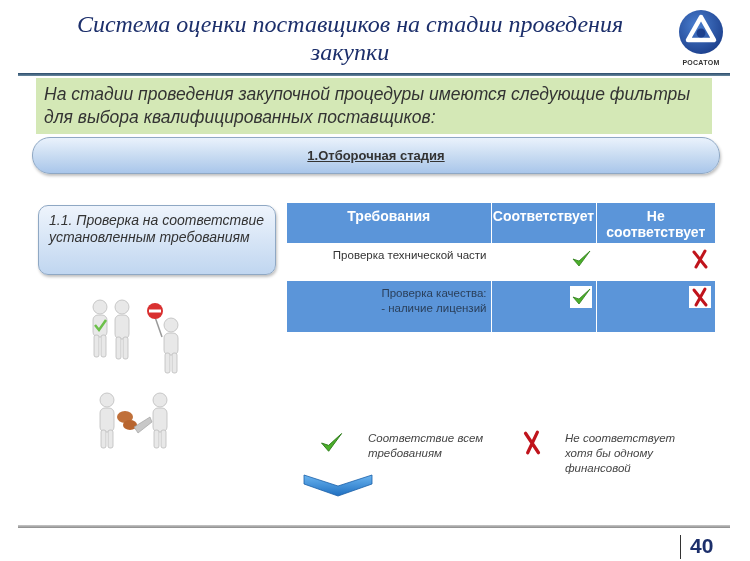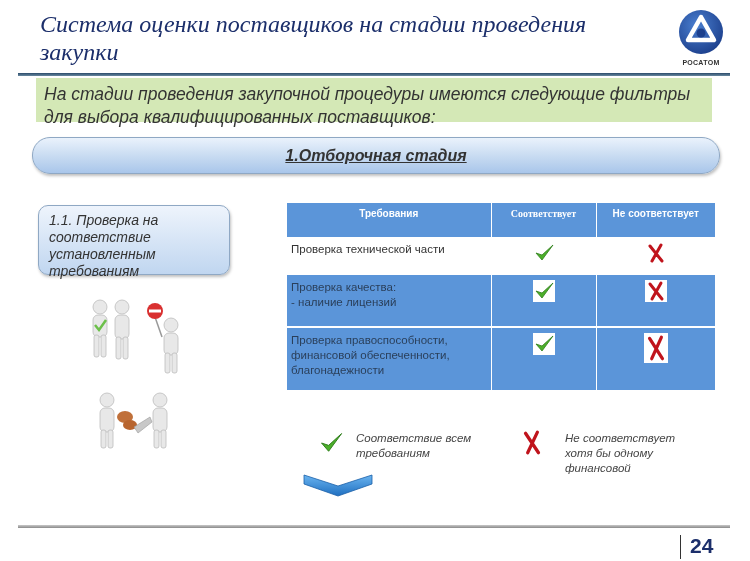--- a/index.html
+++ b/index.html
@@ -1,78 +1,78 @@
 <!DOCTYPE html>
 <html><head>
 <meta charset="utf-8">
 <style>
   * { box-sizing: border-box; margin: 0; padding: 0; }
   html, body { width: 750px; height: 561px; background: #ffffff; overflow: hidden; }
   body { position: relative; font-family: "Liberation Sans", sans-serif; }
 
   .title {
     position: absolute; left: 40px; top: 10px; width: 620px;
-    text-align: left; font-family: "Liberation Serif", serif;
+    text-align: center; font-family: "Liberation Serif", serif;
     font-style: italic; font-size: 24px; line-height: 28px; color: #1c2f6b;
   }
   .logo { position: absolute; left: 672px; top: 8px; width: 58px; height: 62px; }
   .logo-text { position: absolute; left: 0; top: 51px; width: 58px; text-align: center;
     font-size: 7px; font-weight: bold; color: #333; letter-spacing: 0.3px; }
 
   .rule-top { position: absolute; left: 18px; top: 73px; width: 712px; height: 3px;
     background: linear-gradient(#2a4a6a, #6a8aa0); }
 
   .intro {
-    position: absolute; left: 36px; top: 78px; width: 676px; height: 44px;
+    position: absolute; left: 36px; top: 78px; width: 676px; height: 56px;
     background: #d4e8b6; padding: 5px 8px;
     font-style: italic; font-size: 17.5px; line-height: 23px; color: #333;
   }
 
   .stage-bar {
     position: absolute; left: 32px; top: 137px; width: 688px; height: 37px;
     border-radius: 18px; border: 1px solid #8fa8c4;
     background: linear-gradient(#eaf2fc 0%, #c9dcf2 50%, #a9c6ea 100%);
     box-shadow: 1px 2px 3px rgba(0,0,0,0.25);
     display: flex; align-items: center; justify-content: center;
   }
-  .stage-bar span { font-style: italic; font-weight: bold; font-size: 16px;
+  .stage-bar span { font-weight: bold; font-size: 13px;
     color: #333; text-decoration: underline; }
 
   .check-box {
-    position: absolute; left: 38px; top: 205px; width: 192px; height: 70px;
+    position: absolute; left: 38px; top: 205px; width: 238px; height: 70px;
     border-radius: 10px; border: 1px solid #8fa8c4;
     background: linear-gradient(#eef4fc, #c0d6f0);
     box-shadow: 1px 2px 3px rgba(0,0,0,0.25);
     padding: 6px 10px; font-style: italic; font-size: 14px; line-height: 17px; color: #333;
   }
 
   .figures { position: absolute; left: 78px; top: 295px; width: 120px; height: 155px; }
 
   table.req {
     position: absolute; left: 287px; top: 203px; width: 428px;
     border-collapse: collapse; font-size: 11.5px;
   }
   table.req th {
-    background: #5b95d9; color: #fff; font-weight: bold; height: 34px;
-    border-right: 1px solid #fff; font-size: 10px; vertical-align: top; padding-top: 5px;
+    background: #5b95d9; color: #fff; font-weight: bold; height: 40px;
+    border-right: 1px solid #fff; font-size: 14px; vertical-align: top; padding-top: 5px;
   }
   table.req th:last-child { border-right: none; margin-left: 36px; }
   table.req td { border-right: 1px solid #fff; border-bottom: 2px solid #fff; vertical-align: top;
-    padding: 5px 4px; color: #333; line-height: 15px; }
+    padding: 5px 4px; color: #333; line-height: 15px; text-align: right; }
   table.req td:last-child { border-right: none; }
   table.req tr.blue td { background: #5b95d9; color: #2a3f5a; }
   table.req tr.white td { background: #fff; }
   .c1 { width: 204px; }
-  .c2 { width: 105px; text-align: center; font-family: Liberation Serif, serif; }
+  .c2 { width: 105px; text-align: center; }
   .c3 { width: 119px; text-align: center; }
   .mark { display: inline-block; width: 22px; height: 22px; }
   .mark.boxed { background: #fff; }
 
   .legend-check { position: absolute; left: 318px; top: 430px; }
-  .legend-check-text { position: absolute; left: 356px; top: 431px; font-style: italic;
+  .legend-check-text { position: absolute; left: 368px; top: 431px; font-style: italic;
     font-size: 11.5px; line-height: 15px; color: #444; width: 140px; }
   .legend-cross { position: absolute; left: 520px; top: 430px; }
   .legend-cross-text { position: absolute; left: 565px; top: 431px; font-style: italic;
     font-size: 11.5px; line-height: 15px; color: #444; width: 140px; }
 
   .chevron { position: absolute; left: 302px; top: 472px; }
 
   .rule-bottom { position: absolute; left: 18px; top: 525px; width: 712px; height: 3px;
     background: linear-gradient(#c8c8c8, #8a8a8a); }
   .page-divider { position: absolute; left: 680px; top: 535px; width: 1px; height: 24px; background: #333; }
@@ -163,29 +163,20 @@
     <tr class="blue" style="height:53px">
       <td class="c1" style="white-space:pre-line">Проверка качества:
 - наличие лицензий</td>
       <td class="c2"><svg class="mark boxed" viewBox="0 0 22 22">
             <path d="M3 11 L9 18 L20 3 L9 13 Z" fill="#4caf2a" stroke="#2e7d1a" stroke-width="0.8"></path>
           </svg></td>
       <td class="c3"><svg class="mark boxed" viewBox="0 0 22 22">
             <path d="M5 4 L17 19 M16 3 L7 19" stroke="#c0141c" stroke-width="3" stroke-linecap="round"></path>
           </svg></td>
     </tr>
-    <tr class="blue" style="height:64px">
-      <td class="c1">Проверка правоспособности, финансовой обеспеченности, благонадежности</td>
-      <td class="c2"><svg class="mark boxed" viewBox="0 0 22 22">
-            <path d="M3 11 L9 18 L20 3 L9 13 Z" fill="#4caf2a" stroke="#2e7d1a" stroke-width="0.8"></path>
-          </svg></td>
-      <td class="c3"><svg class="mark boxed" style="width:24px;height:30px" viewBox="0 0 22 28">
-            <path d="M5 5 L17 24 M16 4 L7 24" stroke="#c0141c" stroke-width="3" stroke-linecap="round"></path>
-          </svg></td>
-    </tr>
   </tbody>
 </table>
 
 <svg class="legend-check" width="26" height="26" viewBox="0 0 22 22">
     <path d="M3 11 L9 18 L20 3 L9 13 Z" fill="#4caf2a" stroke="#2e7d1a" stroke-width="0.8"></path>
   </svg>
 <div class="legend-check-text">Соответствие всем требованиям</div>
 
 <svg class="legend-cross" width="24" height="26" viewBox="0 0 22 24">
     <path d="M5 3 L17 21 M16 2 L7 21" stroke="#c0141c" stroke-width="3" stroke-linecap="round"></path>
@@ -197,13 +188,13 @@
       <linearGradient id="cg" x1="0" y1="0" x2="0" y2="1">
         <stop offset="0" stop-color="#6ab4f0"></stop>
         <stop offset="1" stop-color="#1f6fc0"></stop>
       </linearGradient>
     </defs>
   <path d="M2 3 L36 14 L70 3 L70 12 L36 24 L2 12 Z" fill="url(#cg)" stroke="#1a5fa8" stroke-width="0.8"></path>
 </svg>
 
 <div class="rule-bottom"></div>
 <div class="page-divider"></div>
-<div class="page-num">24</div>
+<div class="page-num">40</div>
 
 </body></html>

